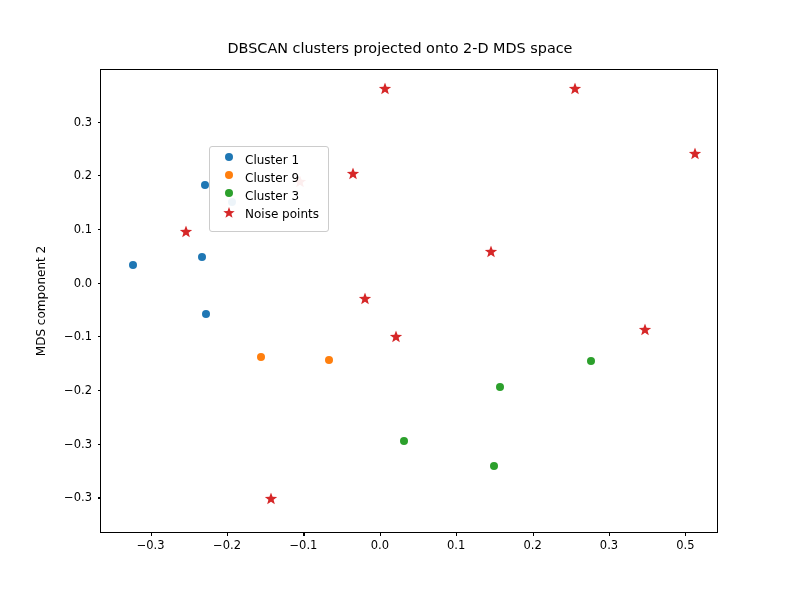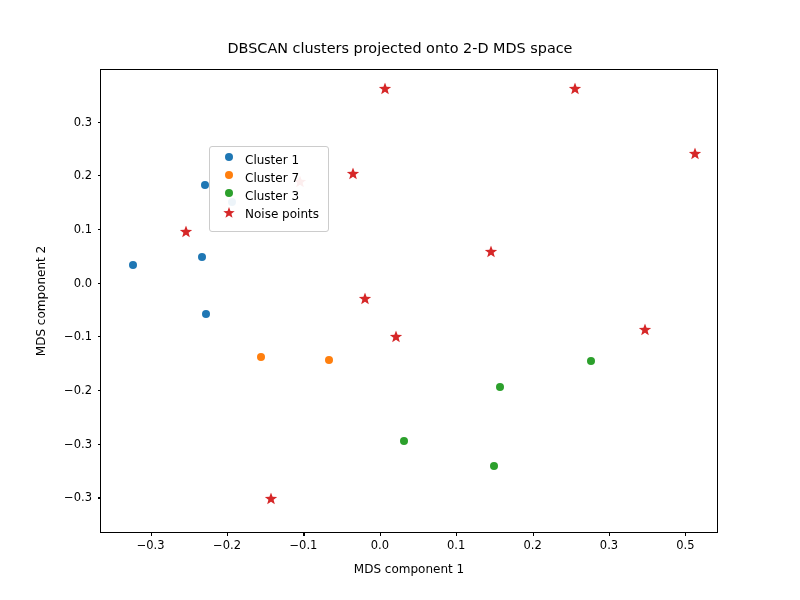--- a/index.html
+++ b/index.html
@@ -277,35 +277,34 @@
         <div class="legend-row">
           <span class="legend-marker">
             <span class="dot" style="background: rgb(31, 119, 180);"></span>
           </span>
           <span class="legend-label">Cluster 1</span>
         </div>
         <div class="legend-row">
           <span class="legend-marker">
             <span class="dot" style="background: rgb(255, 127, 14);"></span>
           </span>
-          <span class="legend-label">Cluster 7</span>
+          <span class="legend-label">Cluster 9</span>
         </div>
         <div class="legend-row">
           <span class="legend-marker">
             <span class="dot" style="background: rgb(44, 160, 44);"></span>
           </span>
           <span class="legend-label">Cluster 3</span>
         </div>
         <div class="legend-row">
           <span class="legend-marker">
             <svg width="12" height="12" viewBox="0 0 12 12">
               <polygon points="6.00,0.00 7.48,3.96 11.71,4.15 8.40,6.78 9.53,10.85 6.00,8.52 2.47,10.85 3.60,6.78 0.29,4.15 4.52,3.96" fill="#d62728"></polygon>
             </svg>
           </span>
           <span class="legend-label">Noise points</span>
         </div>
       </div>
   </div>
 
-  <div id="xlabel">MDS component 1</div>
   <div id="ylabel">MDS component 2</div>
 
 </div>
 
 </body></html>

